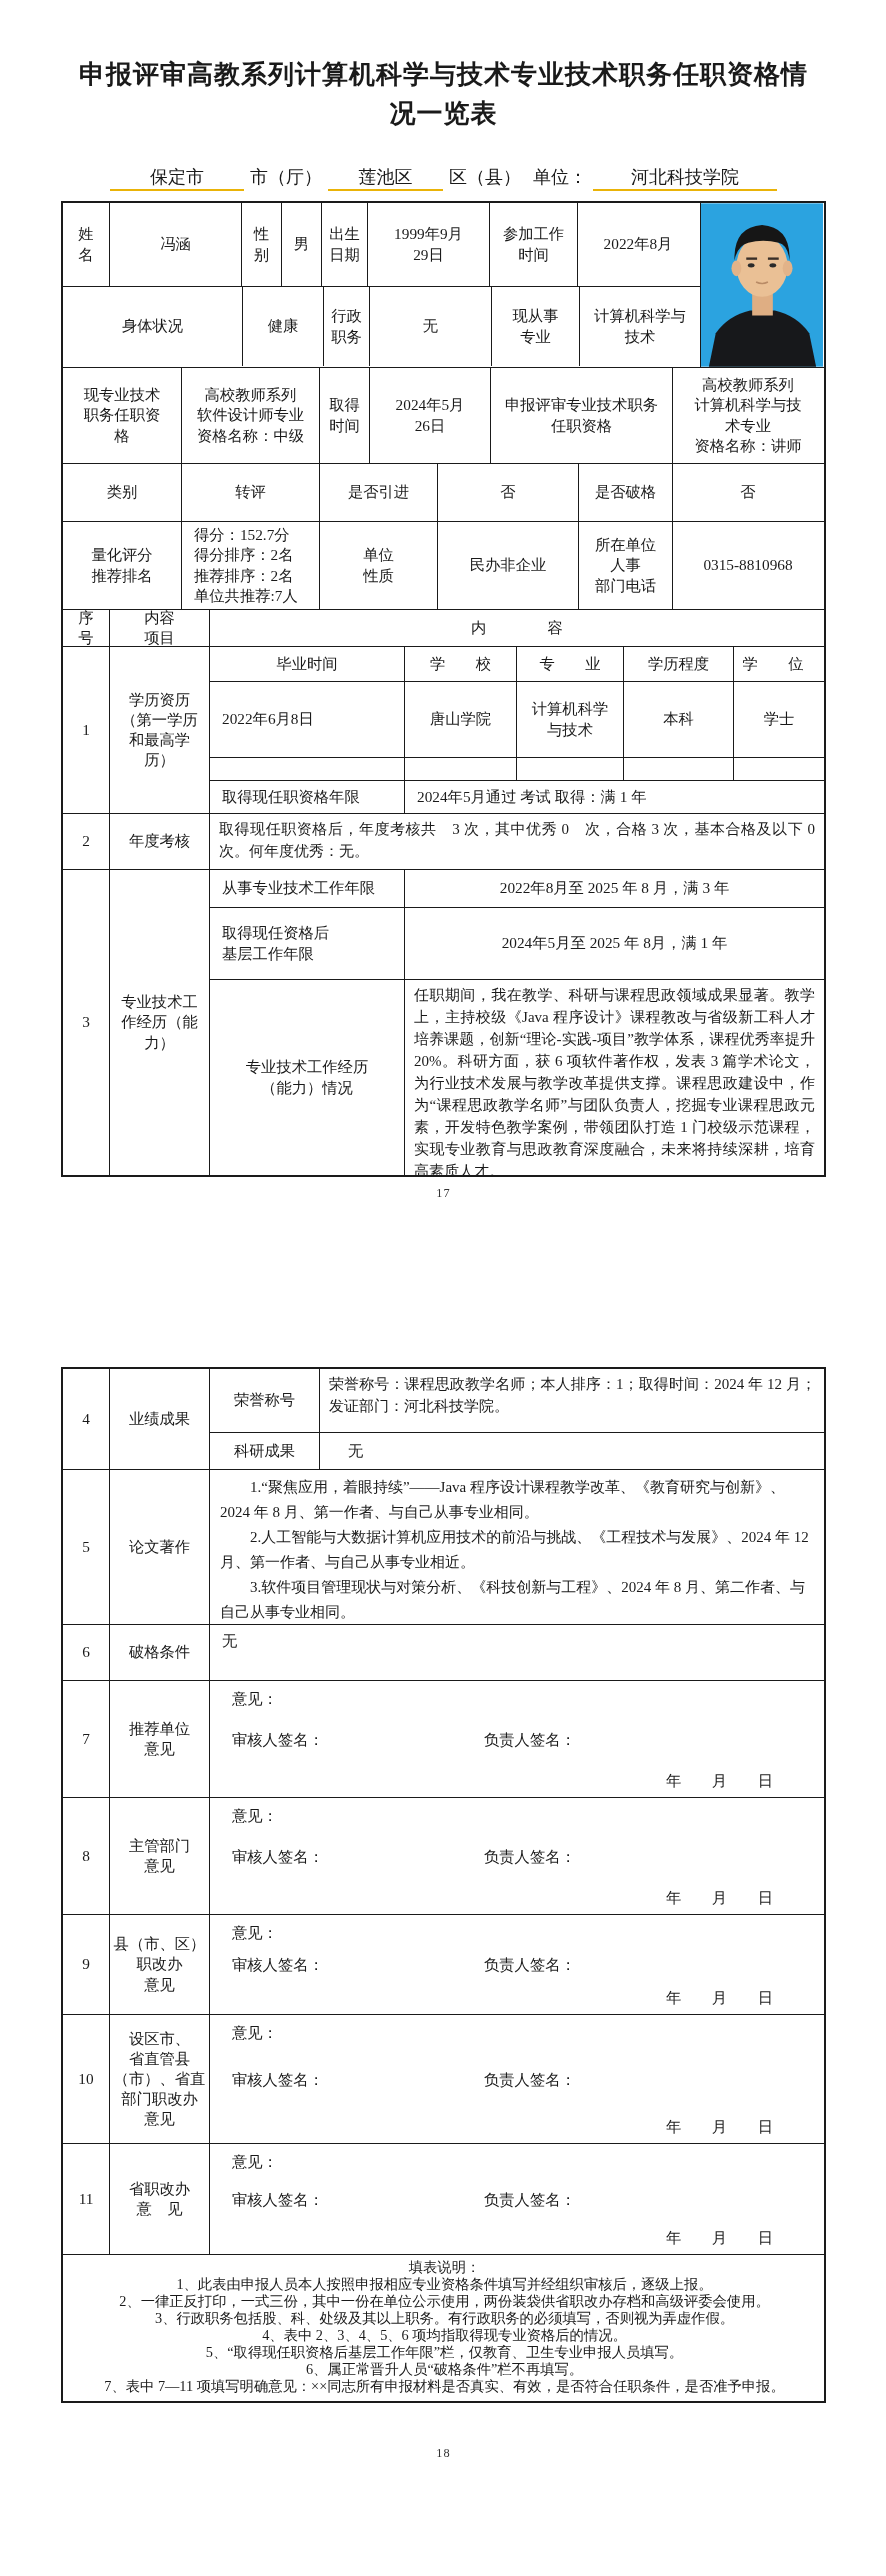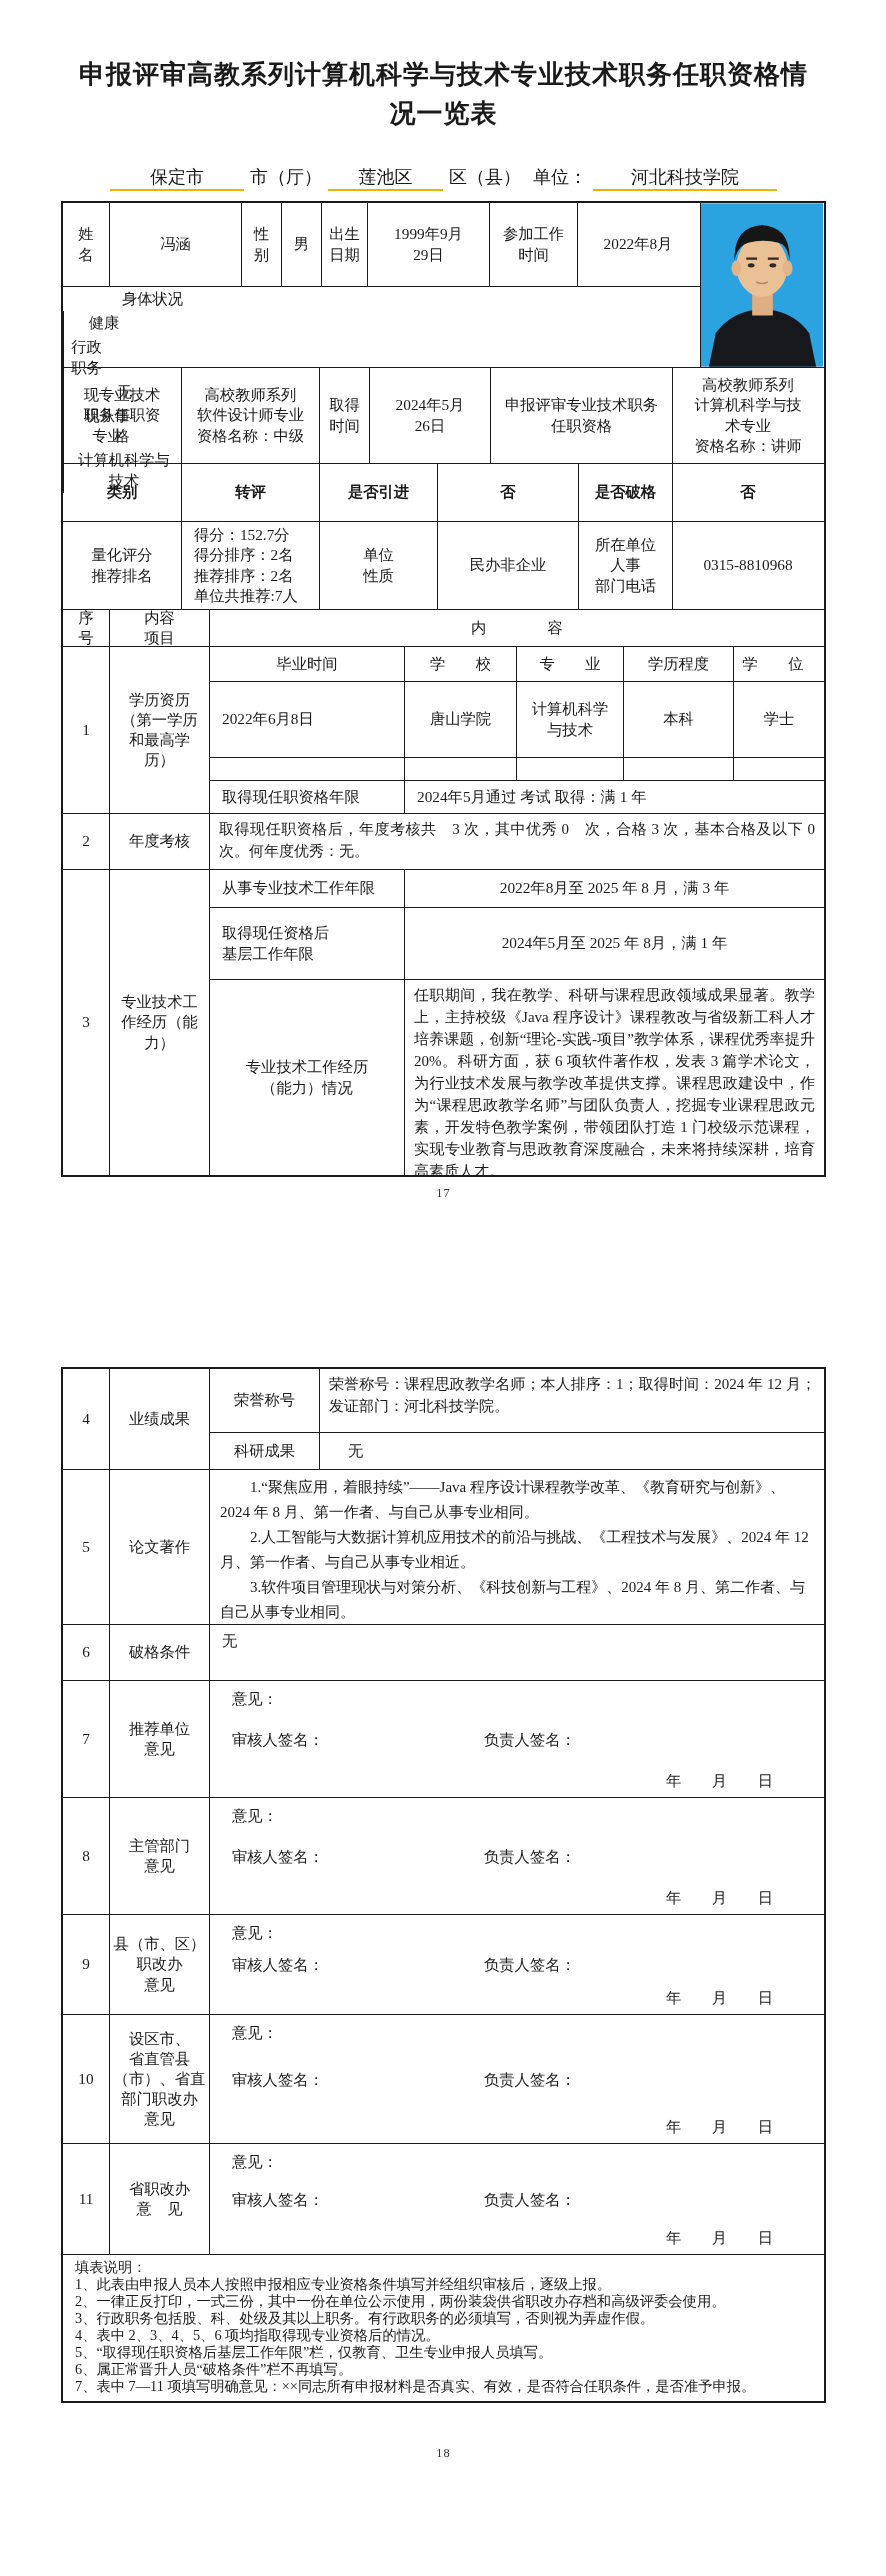--- a/index.html
+++ b/index.html
@@ -30,28 +30,28 @@
   .al{align-items:flex-start;text-align:left;padding-left:12px;}
   .p0{padding:0;}
   .para{display:block;text-align:justify;padding:4px 9px;font-size:15px;line-height:22px;white-space:normal;}
   .papers{display:block;text-align:left;padding:5px 10px;font-size:15px;line-height:25px;white-space:normal;}
   .papers p{margin:0;text-indent:2em;}
   .op{display:flex;flex-direction:row;align-items:stretch;text-align:left;white-space:normal;}
   .opbody{display:flex;flex-direction:column;justify-content:space-between;width:100%;padding:8px 10px 6px 22px;box-sizing:border-box;}
   .sig{display:flex;}
   .sig .s1{width:252px;}
   .dateline{text-align:right;padding-right:41px;}
-  .notes{display:block;text-align:left;padding:4px 10px 4px 12px;font-size:14.3px;line-height:17px;white-space:normal;}
+  .notes{display:block;text-align:center;padding:4px 10px 4px 12px;font-size:14.3px;line-height:17px;white-space:normal;}
   .notes p{margin:0;}
   .pgnum{text-align:center;font-size:12.3px;letter-spacing:1px;color:#333;}
   .pg17{margin-top:9px;}
   .pg18{margin-top:43px;}
   .gap2{margin-top:166px;}
   
-  .hA{height:83px;} .hB{height:79px;flex-direction:column;} .hC{height:95px;} .hD{height:57px;font-weight:bold;} .hE{height:87px;}
+  .hA{height:83px;} .hB{height:79px;} .hC{height:95px;} .hD{height:57px;} .hE{height:87px;}
   .h38{height:37px;} .h36{height:36px;} .h34{height:34px;} .h76{height:75px;}
   .h22{height:22px;} .h32{height:32px;} .h56{height:55px;} .h72{height:71px;} .h198{height:195px;}
   
   .h64{height:63px;} .h156{height:154px;} .h118{height:116px;} .h100{height:99px;}
   .h130{height:128px;} .h112{height:110px;} .h148{height:146px;}
   svg{display:block;}
 </style>
 </head>
 <body>
 

